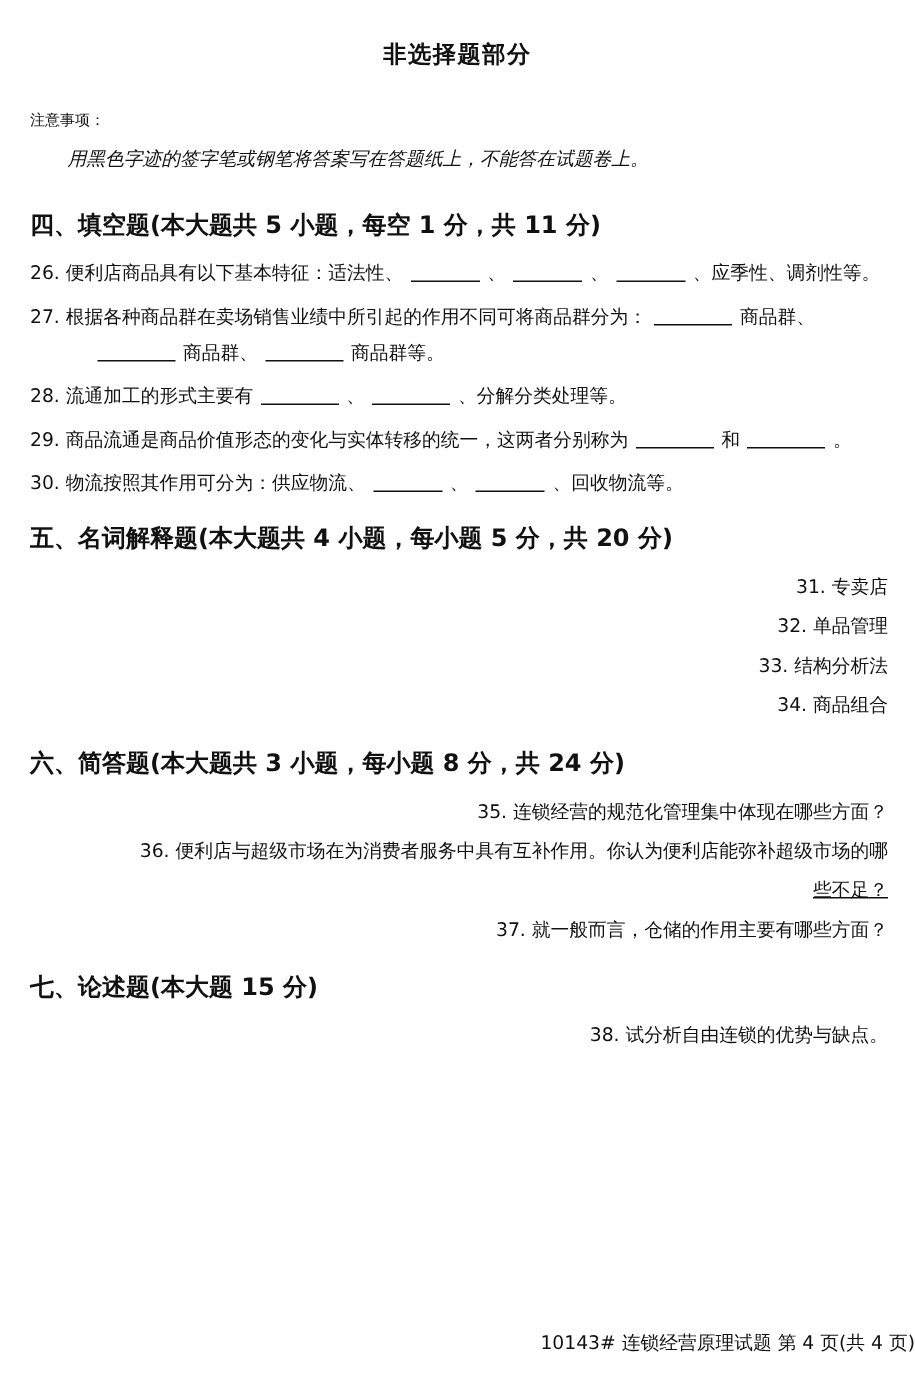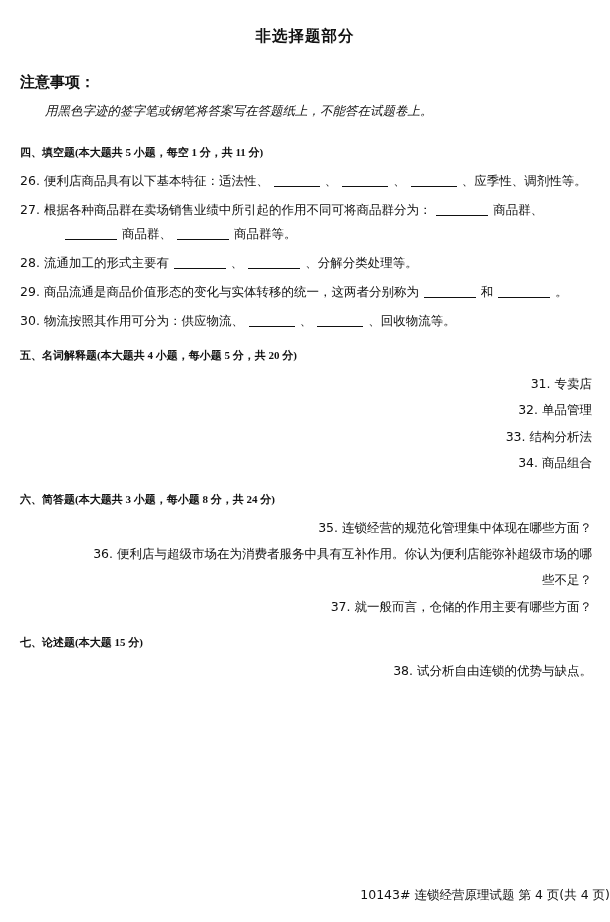--- a/index.html
+++ b/index.html
@@ -24,36 +24,35 @@
   }
   .doc-title {
     text-align: center;
     font-size: 15.5px;
     font-weight: bold;
     letter-spacing: 1px;
     margin-top: 10px;
     margin-bottom: 26px;
   }
   .notice-head {
-    font-size: 15px;
-    font-weight: bold;
+    font-size: 10px;
+    font-weight: normal;
     margin: 0 0 8px 2px;
   }
   .notice-body {
     font-size: 12.5px;
     text-indent: 2em;
     line-height: 1.7;
     margin: 0 0 24px 2px;
     font-style: italic;
   }
   .section-head {
-    font-size: 11px;
+    font-size: 16px;
     font-weight: bold;
     margin: 16px 0 9px 2px;
-    font-family: Liberation Serif, serif;
   }
   .q {
     font-size: 12.5px;
     line-height: 1.85;
     margin: 0 0 6px 2px;
     text-align: justify;
   }
   .q.indent-wrap {
     padding-left: 22px;
     text-indent: -22px;
@@ -153,20 +152,20 @@
 
   <div class="section-head">五、名词解释题(本大题共 4 小题，每小题 5 分，共 20 分)</div>
   <div class="list-q">31. 专卖店</div>
   <div class="list-q">32. 单品管理</div>
   <div class="list-q">33. 结构分析法</div>
   <div class="list-q">34. 商品组合</div>
 
   <div class="section-head">六、简答题(本大题共 3 小题，每小题 8 分，共 24 分)</div>
   <div class="list-q">35. 连锁经营的规范化管理集中体现在哪些方面？</div>
   <div class="list-q">36. 便利店与超级市场在为消费者服务中具有互补作用。你认为便利店能弥补超级市场的哪</div>
-  <div class="list-q" style="padding-left:22px;">些不足？</div>
+  <div class="list-q" style="padding-left:22px;text-decoration:underline;">些不足？</div>
   <div class="list-q">37. 就一般而言，仓储的作用主要有哪些方面？</div>
 
   <div class="section-head">七、论述题(本大题 15 分)</div>
   <div class="list-q">38. 试分析自由连锁的优势与缺点。</div>
 
   <div class="footer">10143# 连锁经营原理试题 第 4 页(共 4 页)</div>
 </div>
 
 </body></html>

